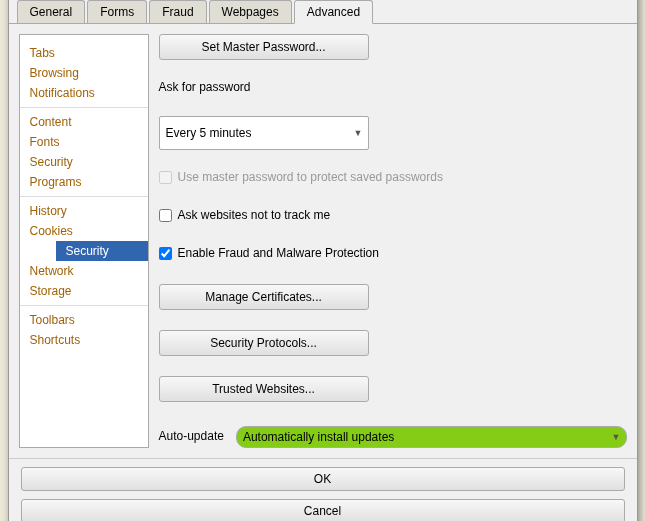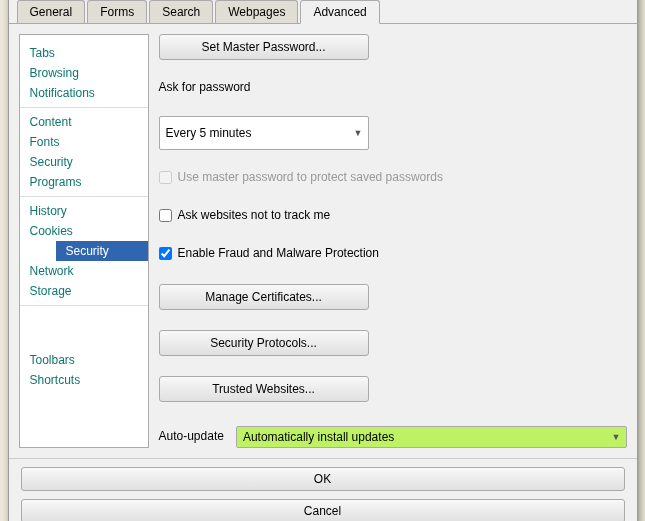--- a/index.html
+++ b/index.html
@@ -97,27 +97,26 @@
       font-size: 12px;
     }
 
     .sidebar-group {
       padding: 4px 0;
       border-bottom: 1px solid #ddd;
     }
 
     .sidebar-group:last-child {
       border-bottom: none;
-      margin-top: 40px;
     }
 
     .sidebar-item {
       padding: 3px 10px;
       cursor: pointer;
-      color: #0f766e;
+      color: #a16207;
     }
 
     .sidebar-item.selected {
       background: #3066b0;
       color: white;
       margin-left: 36px;
     }
 
     .main-panel {
       flex: 1;
@@ -228,42 +227,42 @@
       top: 50%;
       transform: translateY(-50%);
       font-size: 9px;
       color: #555;
       pointer-events: none;
     }
 
     .auto-update-select {
       width: 100%;
       padding: 3px 22px 3px 6px;
-      background: #bef264;
-      border: 1px solid #aaa;
-      border-radius: 2px;
+      background: #84cc16;
+      border: 1px solid #aaa;
+      border-radius: 10px;
       font-size: 12px;
       appearance: none;
       -webkit-appearance: none;
     }
   </style>
 </head>
 <body>
 
 <div class="window">
 
   <div class="title-bar">
     <span class="title-bar-text">Preferences</span>
     <div class="title-bar-close">✕</div>
   </div>
 
   <div class="tabs-bar">
     <div class="tab">General</div>
     <div class="tab">Forms</div>
-    <div class="tab">Search</div>
+    <div class="tab">Fraud</div>
     <div class="tab">Webpages</div>
     <div class="tab active">Advanced</div>
   </div>
 
   <div class="content-area">
 
     <div class="sidebar">
       <div class="sidebar-group">
         <div class="sidebar-item">Tabs</div>
         <div class="sidebar-item">Browsing</div>

